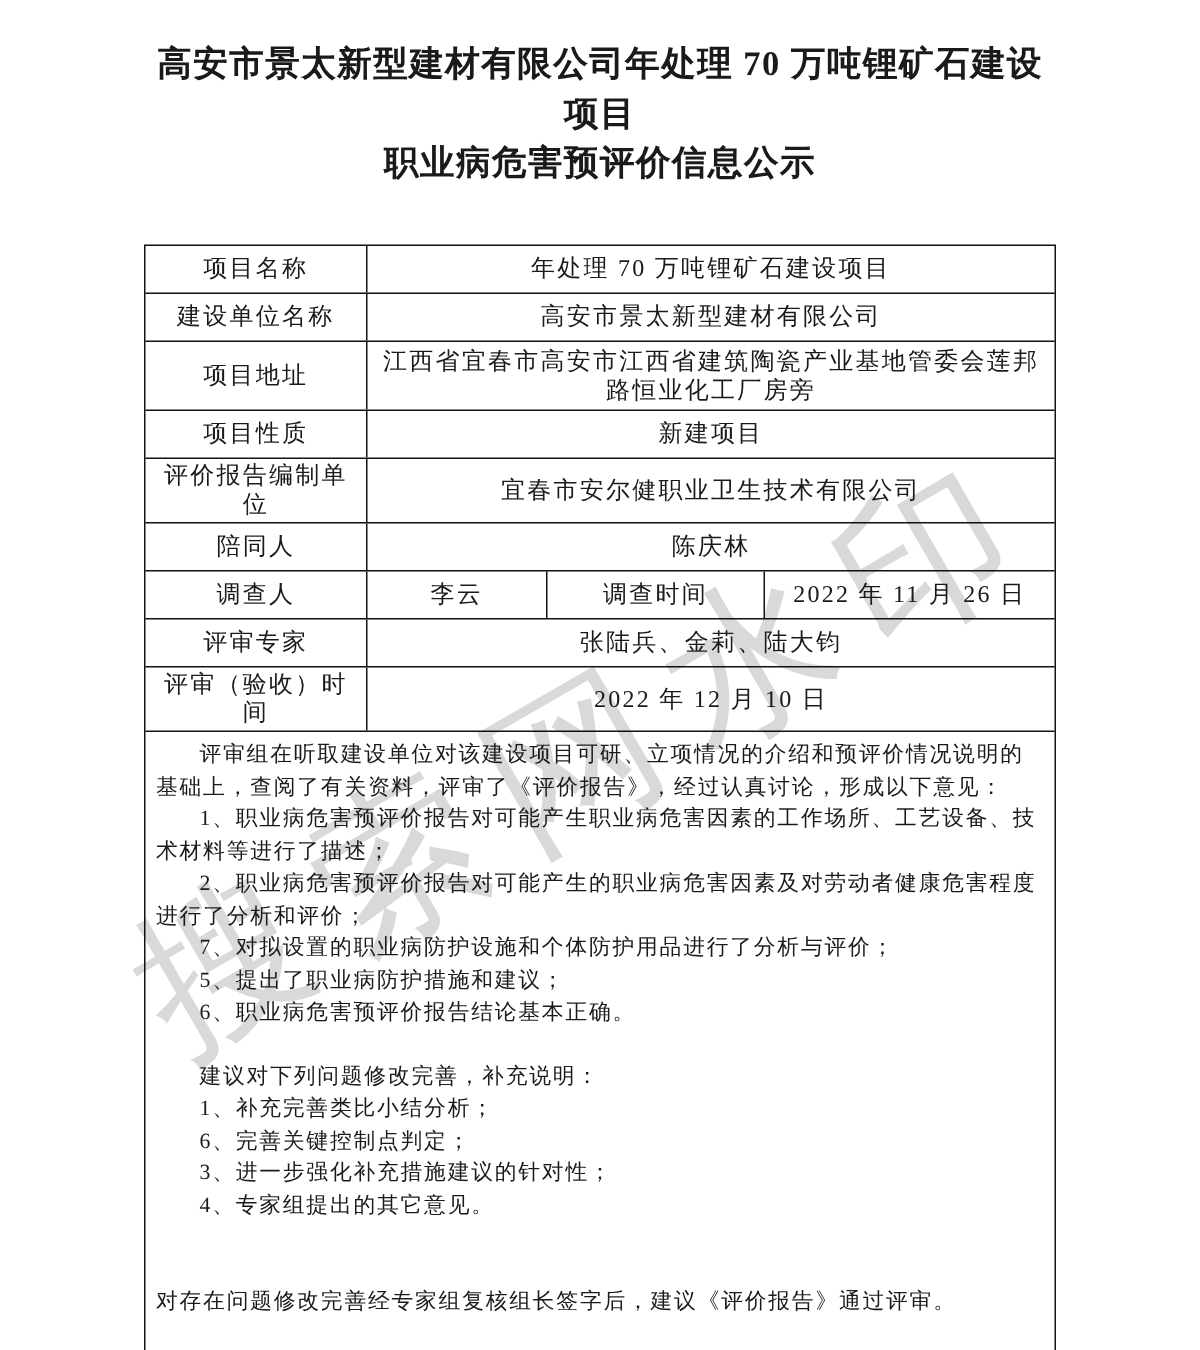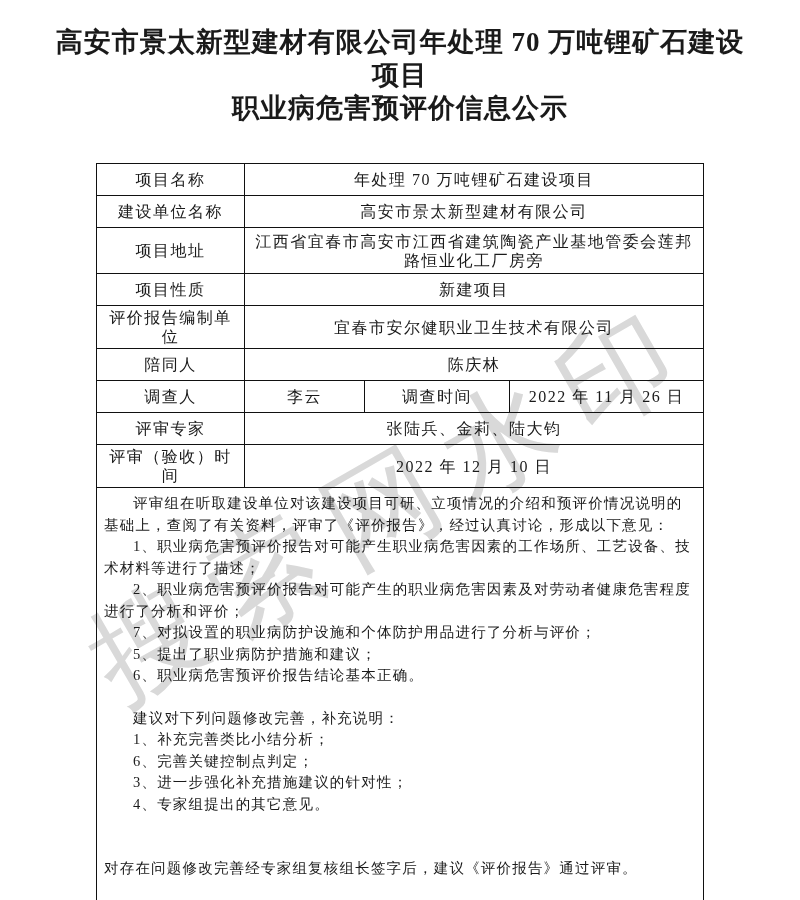--- a/index.html
+++ b/index.html
@@ -28,21 +28,21 @@
     transform-origin: left center;
     z-index: 0;
     user-select: none;
   }
   
   .title-block {
     position: relative; z-index: 1;
     margin-top: 26px;
     text-align: center;
     font-weight: bold;
-    font-size: 27px;
+    font-size: 23px;
     line-height: 33px;
     letter-spacing: 1px;
   }
   
   .doc-table {
     position: relative; z-index: 1;
     width: 608px;
     margin: 38px auto 0 auto;
     border: 1.5px solid #111;
   }

